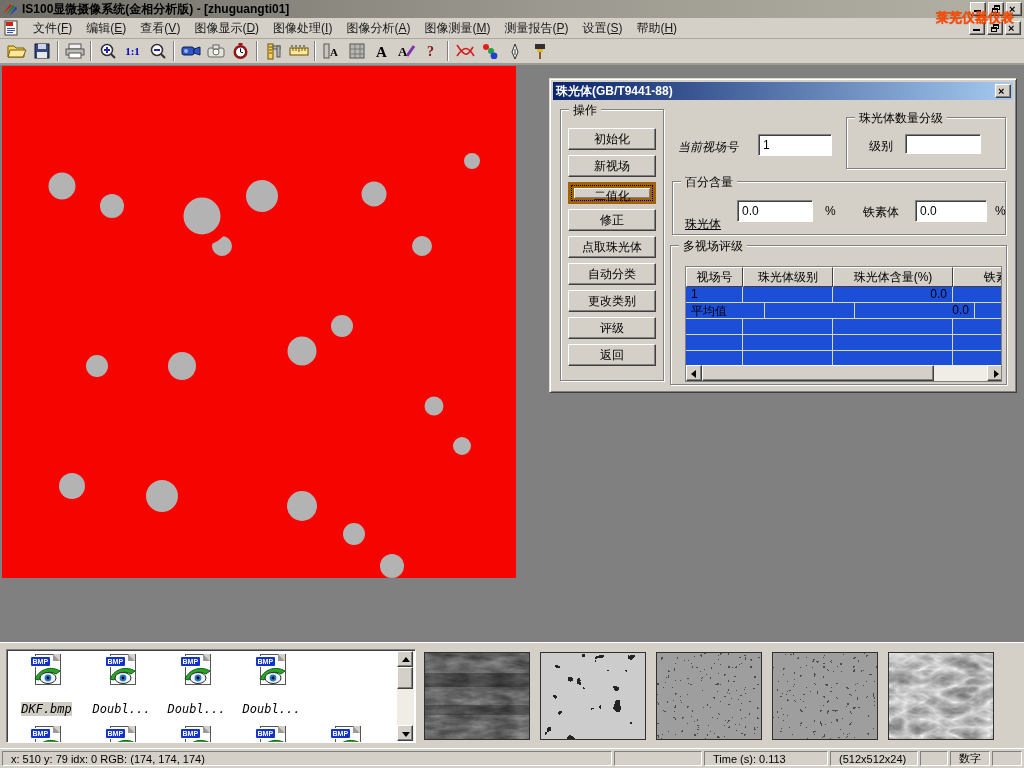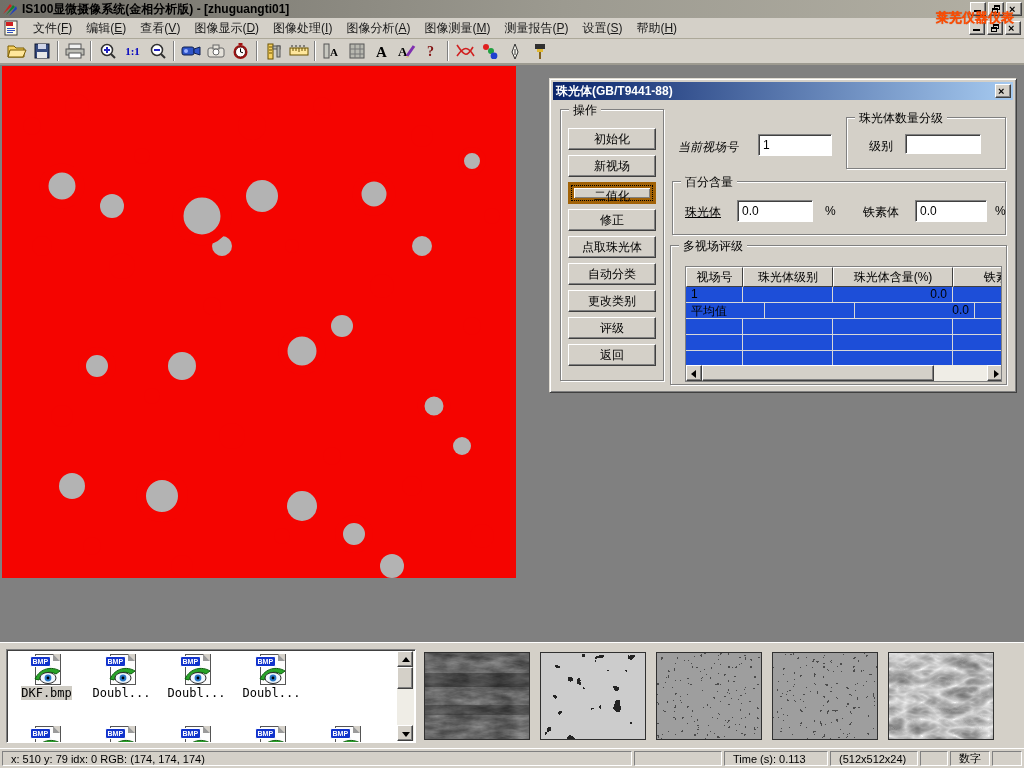--- a/index.html
+++ b/index.html
@@ -67,21 +67,21 @@
   .filelist { position:absolute; left:6px; top:6px; width:410px; height:94px; background:#fff; border-top:1px solid #808080; border-left:1px solid #808080; border-right:1px solid #fff; border-bottom:1px solid #fff; box-shadow:inset 1px 1px 0 #404040; overflow:hidden; }
   .filerow { position:absolute; left:2px; top:4px; display:flex; }
   .filerow2 { position:absolute; left:2px; top:76px; display:flex; height:18px; overflow:hidden; }
   .fitem { width:75px; display:flex; flex-direction:column; align-items:center; }
   .ficon { width:34px; height:32px; position:relative; }
   .fpage { position:absolute; left:5px; top:0; width:26px; height:31px; background:#fdfdfd; border:1px solid #555; }
   .ffold { position:absolute; right:4px; top:0; width:0; height:0; border-left:7px solid transparent; border-top:7px solid #d4d0c8; }
   .ffold2 { position:absolute; right:4px; top:0; width:0; height:0; border-right:7px solid transparent; border-bottom:7px solid #9a9a9a; }
   .fbadge { position:absolute; left:0; top:2px; background:#1133cc; color:#fff; font-size:7px; font-weight:bold; padding:1px 2px; border:1px solid #fff; border-radius:2px; line-height:7px; }
   .feye { position:absolute; left:4px; top:11px; }
-  .fname { margin-top:0; font-family:"DejaVu Sans Mono","Liberation Mono",monospace; font-size:12px; white-space:nowrap; }
+  .fname { margin-top:16px; font-family:"DejaVu Sans Mono","Liberation Mono",monospace; font-size:12px; white-space:nowrap;font-style:italic; }
   .fname.selected { background:#cfccc4; }
   .flscroll { position:absolute; right:1px; top:1px; width:17px; height:90px; background:#efede6; }
   .flscroll .sbtn { width:16px; }
   .flscroll .sthumbv { width:16px; height:22px; background:#d4d0c8; border-top:1px solid #fff; border-left:1px solid #fff; border-right:1px solid #404040; border-bottom:1px solid #404040; box-shadow:inset -1px -1px 0 #808080; }
   .flscroll .sbtn.bottom { position:absolute; bottom:0; }
   .thumb { position:absolute; top:9px; width:106px; height:88px; border:1px solid #303030; }
 
   
   .statusbar { position:absolute; left:0; top:748px; width:1024px; height:20px; background:#d4d0c8; border-top:1px solid #fff; display:flex; align-items:stretch; padding:2px 2px 2px 2px; gap:2px; font-size:11px; }
   .spanel { border-top:1px solid #808080; border-left:1px solid #808080; border-right:1px solid #fff; border-bottom:1px solid #fff; padding:1px 8px; white-space:nowrap; overflow:hidden; display:flex; align-items:center; }
@@ -404,21 +404,21 @@
       <input class="field" style="left: 208px; top: 55px; width: 74px; height: 22px;" value="1">
 
       <div class="groupbox" style="left:296px; top:38px; width:160px; height:52px;">
         <span class="grouplabel">珠光体数量分级</span>
         <span class="flabel" style="left:22px; top:20px; position:absolute;">级别</span>
         <input class="field" style="left: 58px; top: 16px; width: 76px; height: 20px;" value="">
       </div>
 
       <div class="groupbox" style="left:122px; top:102px; width:334px; height:54px;">
         <span class="grouplabel">百分含量</span>
-        <span class="flabel" style="left:12px; top:22px; position:absolute;text-decoration:underline;">珠光体</span>
+        <span class="flabel" style="left:12px; top:34px; position:absolute;text-decoration:underline;">珠光体</span>
         <input class="field" style="left: 64px; top: 18px; width: 76px; height: 22px;" value="0.0">
         <span class="flabel" style="left:152px; top:22px; position:absolute;">%</span>
         <span class="flabel" style="left:190px; top:22px; position:absolute;">铁素体</span>
         <input class="field" style="left: 242px; top: 18px; width: 72px; height: 22px;" value="0.0">
         <span class="flabel" style="left:322px; top:22px; position:absolute;">%</span>
       </div>
 
       <div class="groupbox" style="left:120px; top:166px; width:337px; height:140px;">
         <span class="grouplabel">多视场评级</span>
         <div class="tablewrap">
@@ -703,21 +703,21 @@
             </defs>
             <rect width="104" height="86" fill="#909090"></rect>
             <rect width="104" height="86" filter="url(#tf5)"></rect>
           </svg></div>
       </div>
   </div>
 
   <div class="statusbar">
     <div class="spanel msg">x: 510 y: 79 idx: 0  RGB: (174, 174, 174)</div>
     <div class="spanel" style="width:88px;"></div>
-    <div class="spanel" style="width:104px;">Time (s): 0.113</div>
+    <div class="spanel" style="width:124px;">Time (s): 0.113</div>
     <div class="spanel" style="width:88px;">(512x512x24)</div>
     <div class="spanel" style="width:28px;"></div>
     <div class="spanel" style="width:40px; justify-content:center;">数字</div>
     <div class="spanel" style="width:30px;"></div>
   </div>
 
   <div class="watermark">莱芜仪器仪表</div>
 </div>
 
 </body></html>

